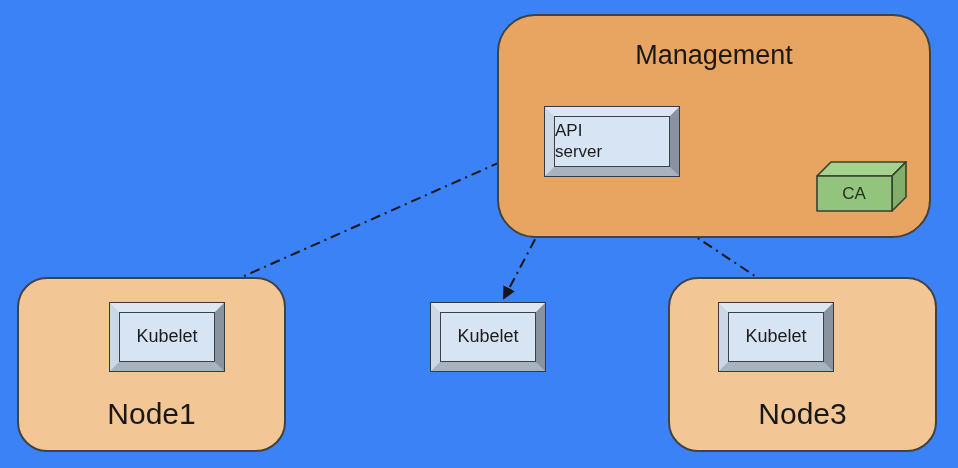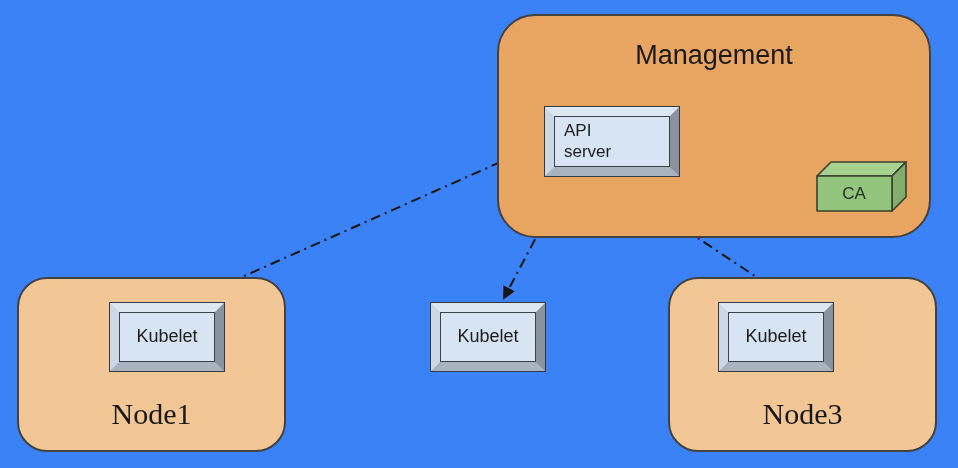--- a/index.html
+++ b/index.html
@@ -2,35 +2,35 @@
 <html><head>
 <meta charset="utf-8">
 <style>
   html,body{margin:0;padding:0;background:#ffffff;}
   .canvas{position:relative;width:958px;height:468px;overflow:hidden;background:#3b82f6;
           font-family:"Liberation Sans",sans-serif;color:#1c1c1c;}
   .edges{position:absolute;left:0;top:0;}
 
   .rounded{position:absolute;box-sizing:border-box;border:2px solid #424242;}
   .mgmt{left:497px;top:14px;width:434px;height:224px;border-radius:38px;background:#e8a561;}
-  .worker{top:277px;width:269px;height:175px;border-radius:30px;background:#f2c795;font-family:Liberation Serif, serif;}
+  .worker{top:277px;width:269px;height:175px;border-radius:30px;background:#f2c795;}
   .node1{left:17px;}.node2{left:342px;}.node3{left:668px;}
 
   .mgmt-title{position:absolute;left:0;right:0;top:24px;text-align:center;
               font-size:27px;line-height:1.12;color:#181818;}
   .node-label{position:absolute;left:0;right:0;bottom:19px;text-align:center;
               font-size:30px;color:#181818;}
 
   .bevel{position:absolute;box-sizing:border-box;border:1.5px solid #333a42;background:#9aa4b2;}
   .bevel-frame{box-sizing:border-box;width:100%;height:100%;border:9px solid;
                border-color:#dde7f2 #89939f #a9b2bf #ccd8e5;}
   .bevel-face{box-sizing:border-box;width:100%;height:100%;border:1px solid #39424c;
               background:#d7e4f4;display:flex;align-items:center;justify-content:center;
               font-size:18px;line-height:1.18;color:#1c1c1c;}
-  .face-left{flex-direction:column;align-items:flex-start;padding-left:9px;font-size:17px;}
+  .face-left{flex-direction:column;align-items:flex-start;font-size:17px;}
   .api{left:544px;top:106px;width:136px;height:71px;}
   .kub{width:116px;height:70px;top:302px;}
   .kub1{left:109px;}.kub2{left:430px;}.kub3{left:718px;}
 
   .ca-svg{position:absolute;left:816px;top:161px;}
   .ca-text{font-size:17px;fill:#243022;font-family:"Liberation Sans",sans-serif;}
 </style>
 </head>
 <body>
 

